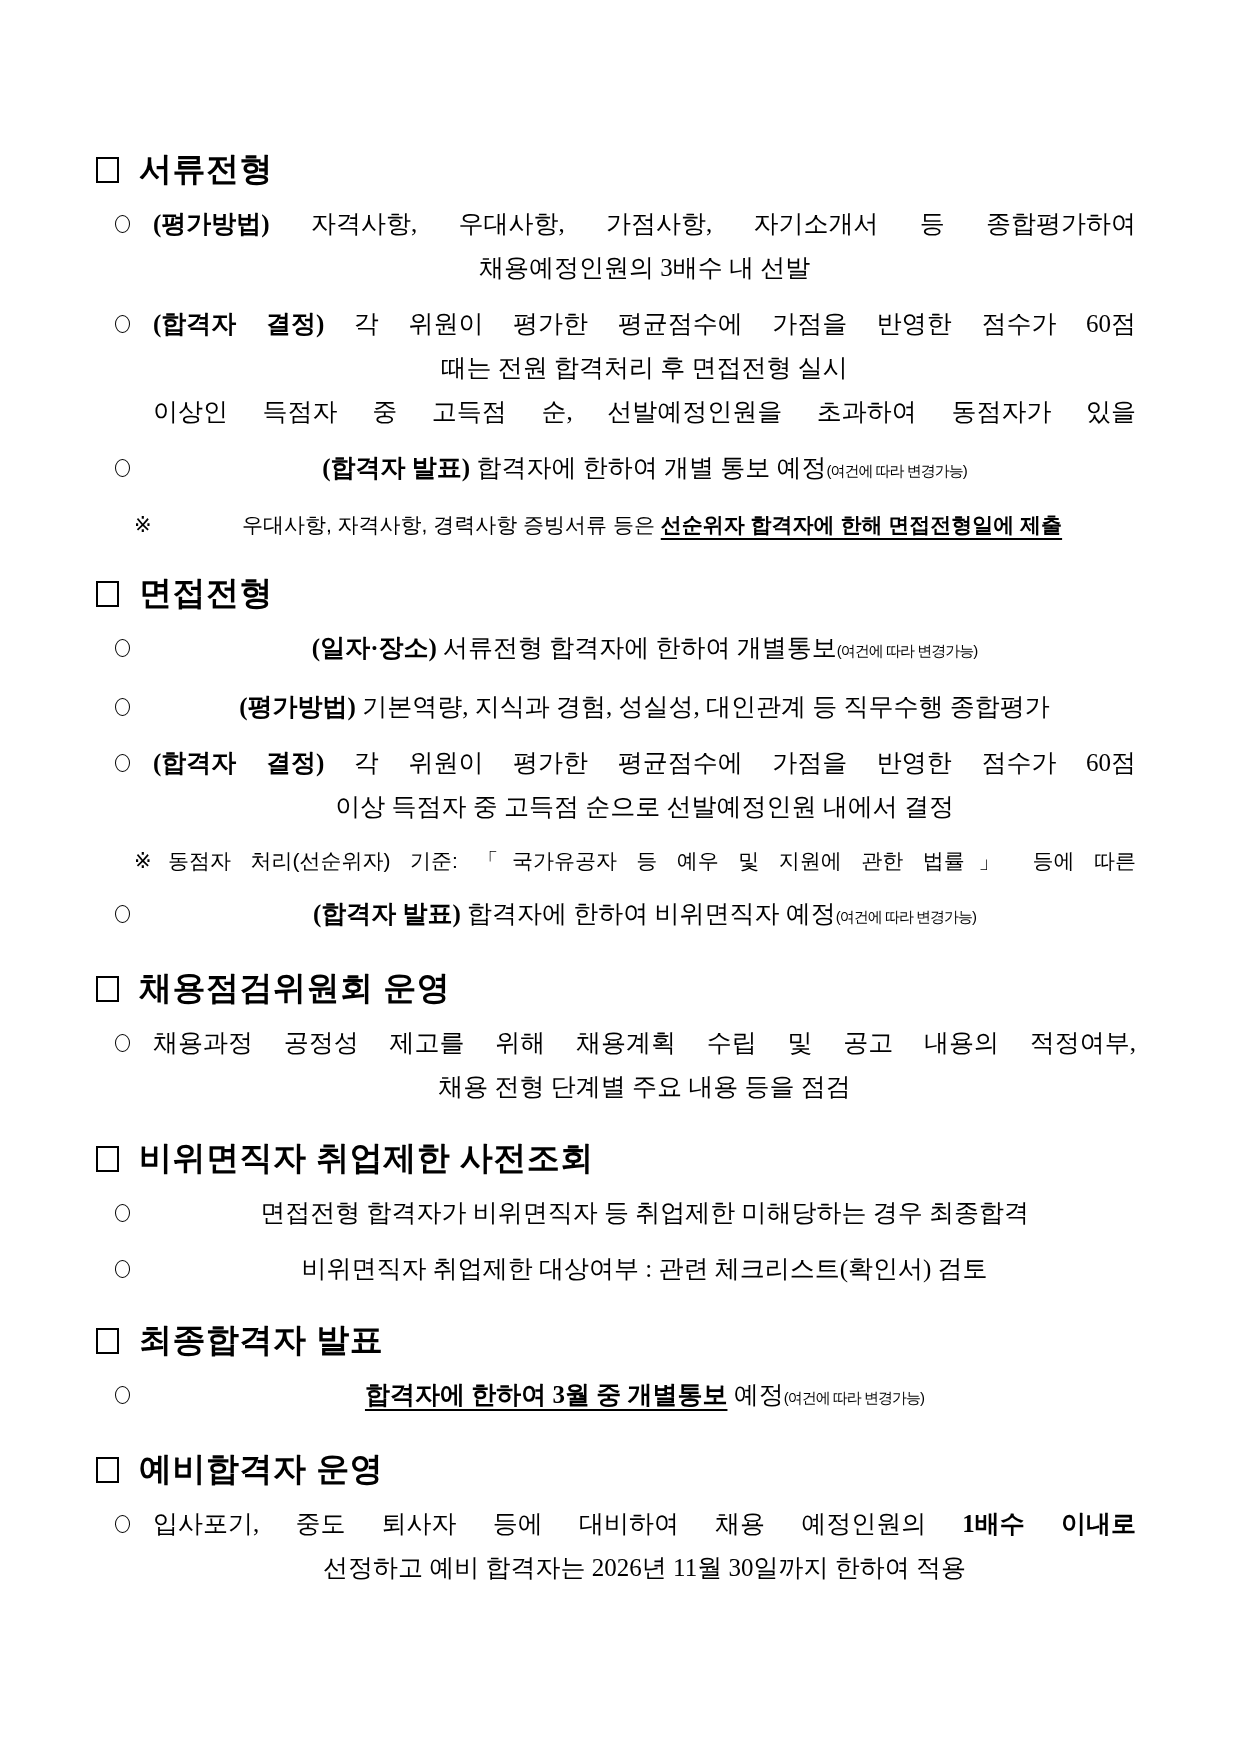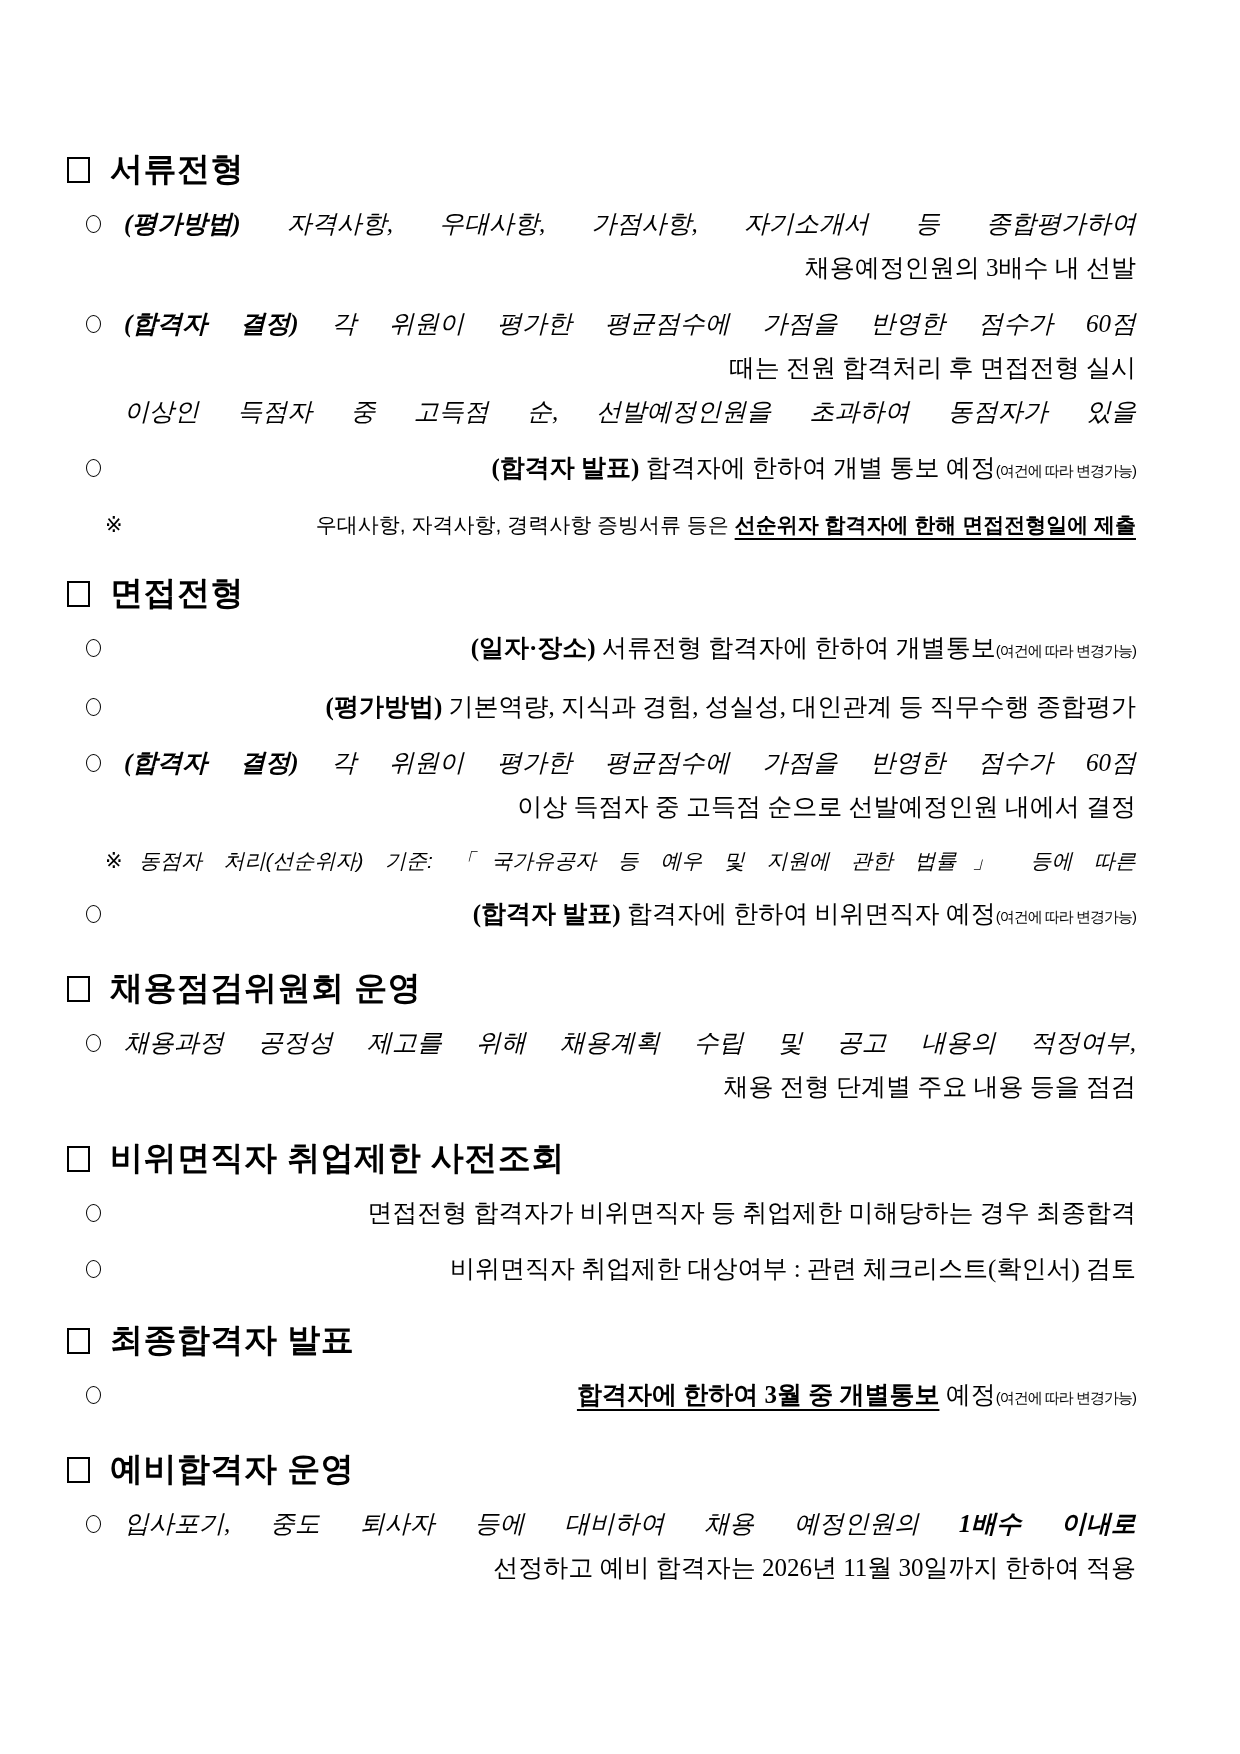--- a/index.html
+++ b/index.html
@@ -7,21 +7,21 @@
     padding: 0;
     background: #ffffff;
   }
   .page {
     position: relative;
     width: 1240px;
     height: 1754px;
     background: #ffffff;
     color: #000000;
     box-sizing: border-box;
-    padding: 146px 104px 0 67px;
+    padding: 146px 104px 0 96px;
     overflow: hidden;
     font-family: "Liberation Serif", "DejaVu Serif", serif;
   }
   .sec { margin-bottom: 26px; }
   .sec-title {
     display: flex;
     align-items: center;
     font-family: "Liberation Sans", "DejaVu Sans", sans-serif;
     font-weight: 700;
     font-size: 33px;
@@ -61,22 +61,22 @@
     margin: 2px 0 12px 0;
     font-family: "Liberation Sans", "DejaVu Sans", sans-serif;
     font-size: 21px;
     line-height: 39px;
   }
   .note-mark {
     position: absolute;
     left: 38px;
     top: 0;
   }
-  .line { text-align: right; }
-  .jf { text-align: justify; text-align-last: justify; font-style: italic; }
+  .line { text-align: center; }
+  .jf { text-align: justify; text-align-last: justify; }
   .sg-lb { font-weight: 700; }
   .sg-b  { font-weight: 700; margin-top: 36px; }
   .sg-bu {
     font-weight: 700;
     text-decoration: underline;
     text-underline-offset: 6px;
     text-decoration-thickness: 2px;
   }
   .sg-p {
     font-family: Liberation Sans, sans-serif;

